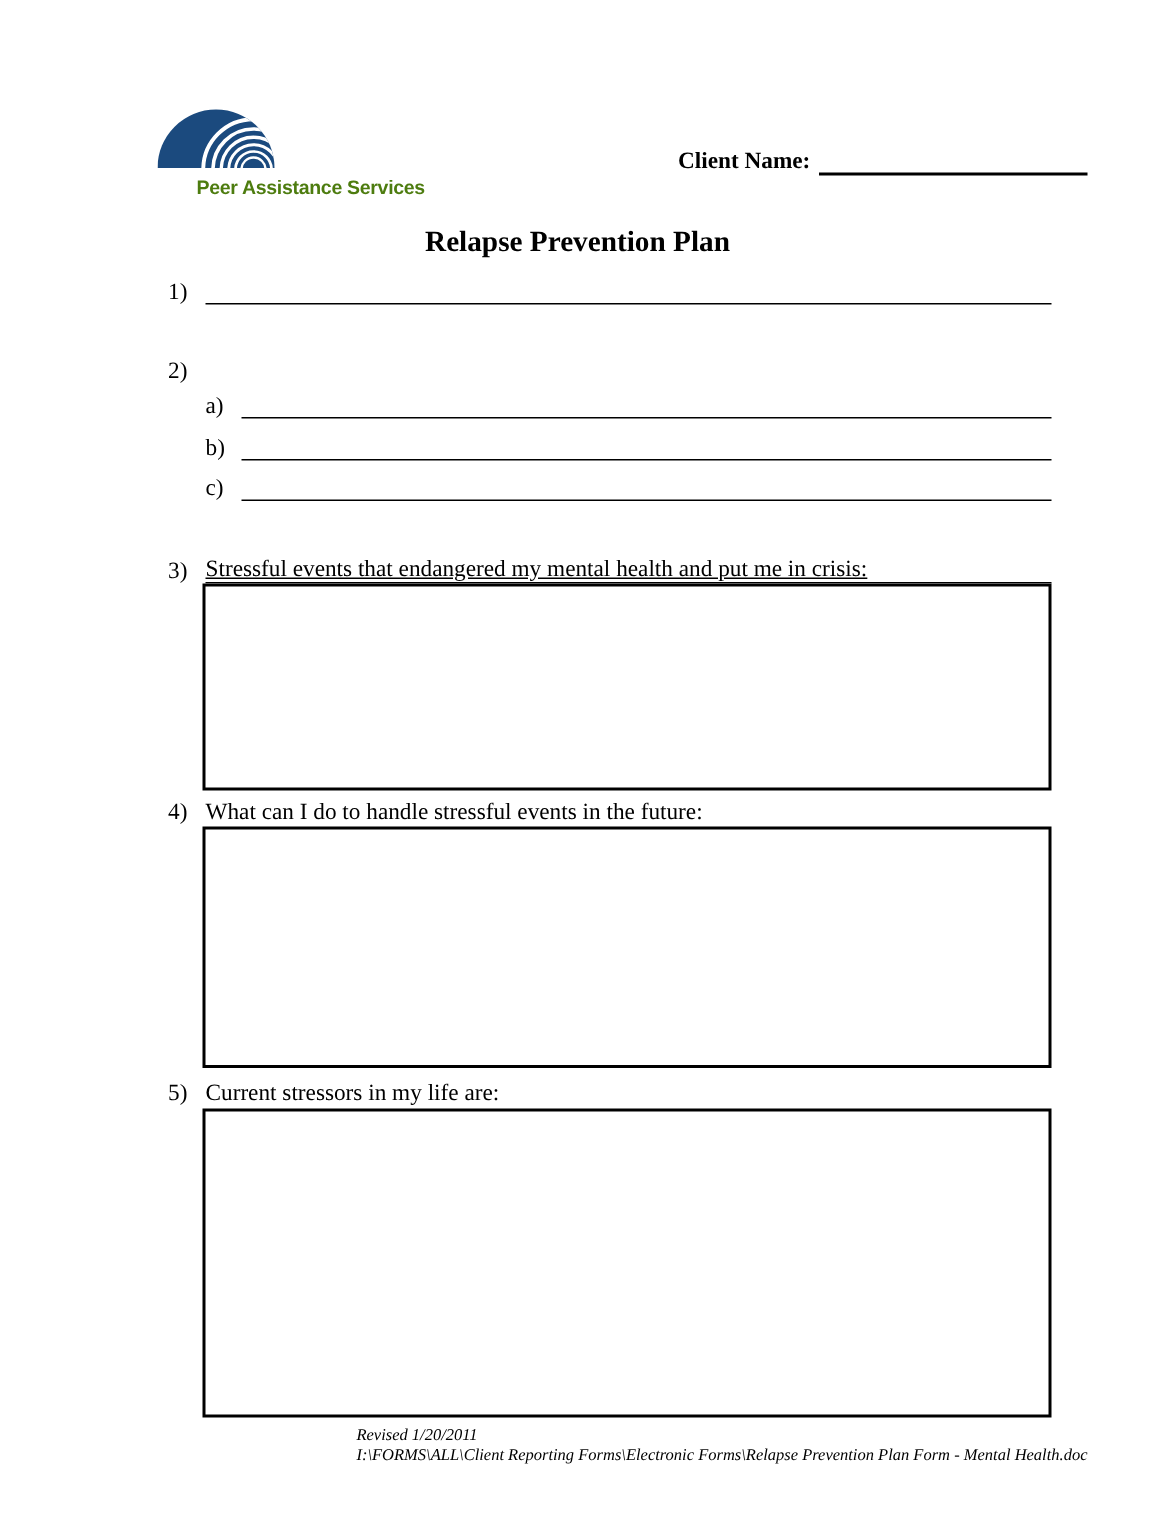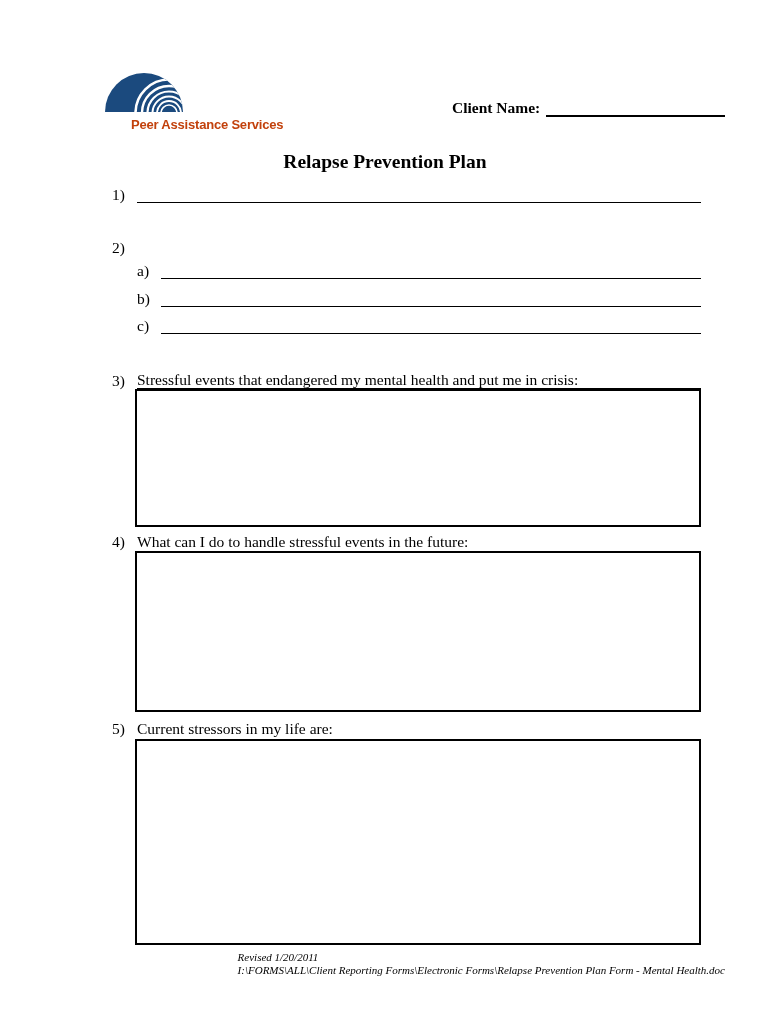--- a/index.html
+++ b/index.html
@@ -17,21 +17,21 @@
 
   
   .logo { position: absolute; left: 105px; top: 66px; width: 180px; }
   .logo svg { display: block; }
   .logo-text {
     margin: 4px 0 0 26px;
     font-family: "Liberation Sans", sans-serif;
     font-weight: bold;
     font-size: 13px;
     letter-spacing: -0.2px;
-    color: #c2410c;
+    color: #4d7c0f;
     white-space: nowrap;
   }
 
   
   .client-row {
     position: absolute; left: 452px; top: 99px; width: 273px;
     display: flex; align-items: center;
     font-weight: bold; font-size: 15.5px;
   }
   .client-label { white-space: nowrap; padding-right: 6px; }
@@ -45,21 +45,21 @@
 
   
   .q-row {
     position: absolute; left: 112px; width: 589px;
     display: flex; align-items: flex-end;
     font-size: 15.5px; line-height: 17px;
   }
   .q-num { width: 25px; flex: 0 0 25px; }
   .q-text { white-space: nowrap; padding-right: 5px; }
   .fill-line { flex: 1; border-bottom: 1.4px solid #000; height: 17px; }
-  .q-underlined { flex: 1; border-bottom: 1.4px solid #000; white-space: nowrap; }
+  .q-underlined { flex: 1; border-bottom: 1.4px solid #000; white-space: nowrap; text-decoration: underline; }
 
   
   .sub-row {
     position: absolute; left: 137px; width: 564px;
     display: flex; align-items: flex-end;
     font-size: 15.5px; line-height: 17px;
   }
   .sub-label { width: 24px; flex: 0 0 24px; }
 
   

